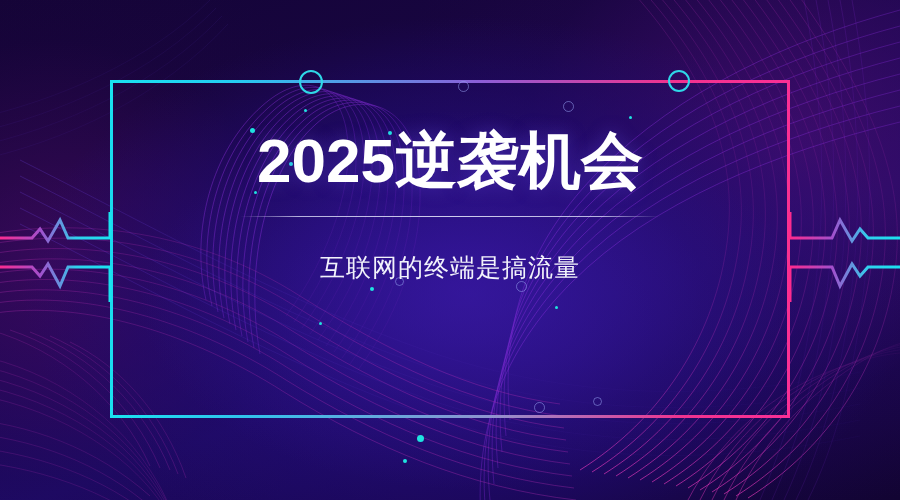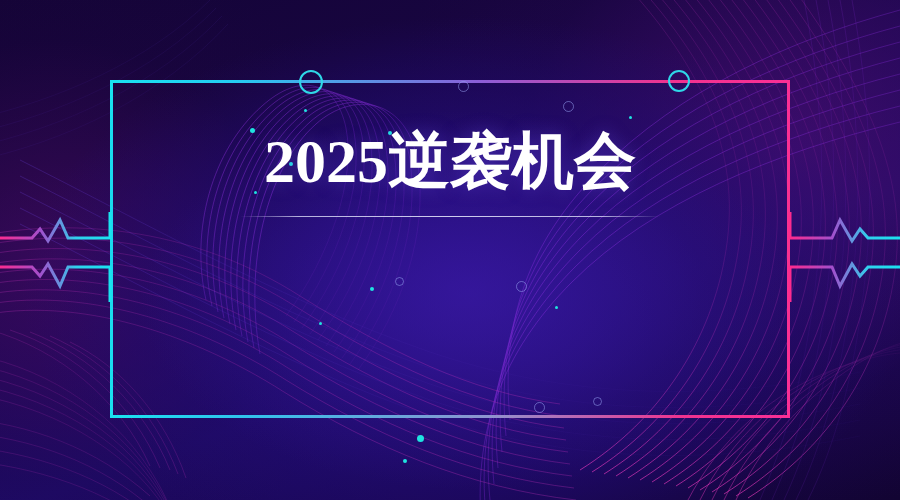--- a/index.html
+++ b/index.html
@@ -5,21 +5,21 @@
   html, body {
     margin: 0;
     padding: 0;
     background: #0d0326;
   }
   #poster {
     position: relative;
     width: 900px;
     height: 500px;
     overflow: hidden;
-    font-family: Liberation Serif, serif;
+    font-family: Liberation Sans, sans-serif;
     background:
       radial-gradient(ellipse 620px 380px at 52% 58%, rgba(46,18,150,0.95) 0%, rgba(34,12,116,0.7) 38%, rgba(20,5,62,0.0) 72%),
       radial-gradient(ellipse 520px 460px at 88% 30%, rgba(88,16,120,0.55) 0%, rgba(40,8,70,0.18) 52%, rgba(18,4,48,0) 78%),
       radial-gradient(ellipse 420px 400px at 6% 52%, rgba(96,14,112,0.42) 0%, rgba(38,6,64,0.12) 55%, rgba(16,4,44,0) 80%),
       linear-gradient(160deg, #140437 0%, #17053f 22%, #1c0758 46%, #1d0a66 62%, #190652 82%, #120432 100%);
   }
 
   
   .bg-art {
     position: absolute;
@@ -306,15 +306,16 @@
   <span class="ring" style="left:458px; top:81px;  width:9px;  height:9px;"></span>
   <span class="ring" style="left:563px; top:101px; width:9px;  height:9px;"></span>
   <span class="ring" style="left:516px; top:281px; width:9px;  height:9px;"></span>
   <span class="ring" style="left:534px; top:402px; width:9px;  height:9px;"></span>
   <span class="ring" style="left:593px; top:397px; width:7px;  height:7px;"></span>
   <span class="ring" style="left:395px; top:277px; width:7px;  height:7px;"></span>
 
   <div class="content">
     <div class="title">2025逆袭机会</div>
     <div class="divider"></div>
+    <div class="tagline">互联网的终端是搞流量</div>
   </div>
 
 </div>
 
 </body></html>

